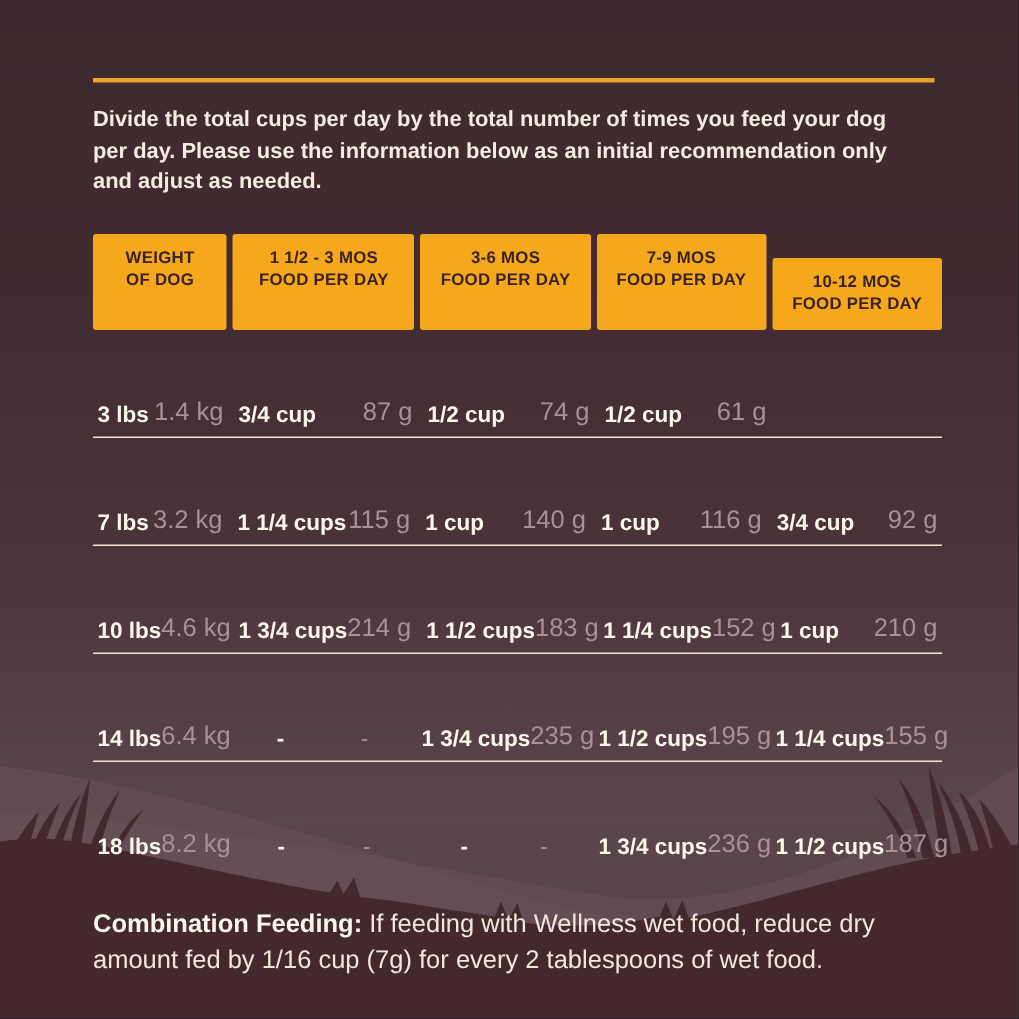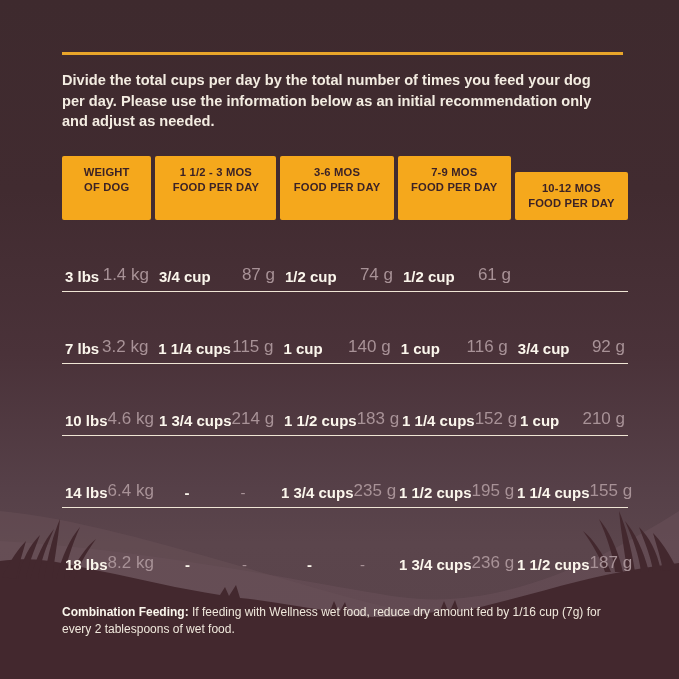--- a/index.html
+++ b/index.html
@@ -132,21 +132,21 @@
     justify-content: space-around;
   }
   .cell.dash .primary,
   .cell.dash .secondary {
     font-size: 15px;
   }
 
   .note {
     margin-top: 25px;
     color: #f0e8dc;
-    font-size: 12px;
+    font-size: 17px;
     line-height: 1.45;
     max-width: 560px;
   }
   .note b { color: #fbf6ec; }
 </style>
 </head>
 <body>
 
 <div class="page">
 

